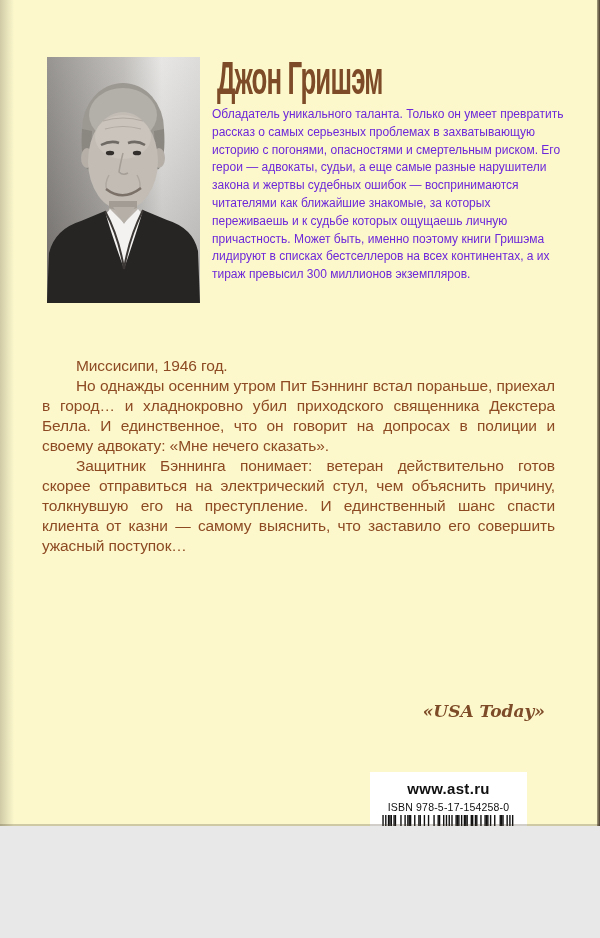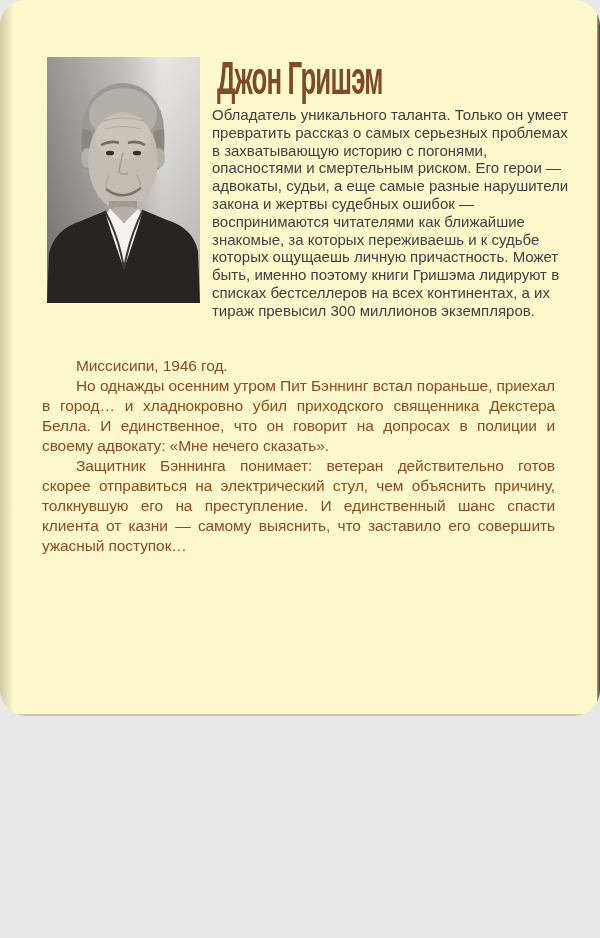--- a/index.html
+++ b/index.html
@@ -1,36 +1,35 @@
 <!DOCTYPE html>
 <html><head>
 <meta charset="utf-8">
 <style>
   html,body{margin:0;padding:0;background:#e8e8e8;}
   .cover{
-    position:relative;width:600px;height:716px;overflow:hidden;
+    position:relative;width:600px;height:826px;overflow:hidden;
     background:#fcf8cc;
     font-family:"Liberation Sans",sans-serif;
-    border-radius:26px;
   }
   .left-shadow{position:absolute;left:0;top:0;bottom:0;width:14px;
     background:linear-gradient(90deg,rgba(105,98,78,.30),rgba(105,98,78,0));pointer-events:none;}
   .right-edge{position:absolute;right:0;top:0;bottom:0;width:3px;
     background:linear-gradient(90deg,#a79f7e,#453a2c);}
   .bottom-edge{position:absolute;left:0;right:0;bottom:0;height:2px;
     background:rgba(70,58,40,.25);}
 
   .photo{position:absolute;left:47px;top:57px;width:153px;height:246px;}
 
   .title{position:absolute;left:217px;top:50px;margin:0;
     font-size:47px;font-weight:bold;letter-spacing:-1.5px;color:#7d4b27;
     transform:scaleX(.55);transform-origin:0 0;white-space:nowrap;}
 
   .intro{position:absolute;left:212px;top:106px;width:358px;margin:0;
-    font-size:15px;line-height:17.8px;color:#404040;}
+    font-size:12px;line-height:17.8px;color:#6d28d9;}
 
   .annotation{position:absolute;left:42px;top:356px;width:513px;
     color:#8d4a23;font-weight:normal;font-size:15.5px;line-height:20px;
     text-align:justify;letter-spacing:-.1px;}
   .annotation p{margin:0;text-indent:34px;hyphens:manual;}
 
   .review-quote{position:absolute;left:42px;top:634px;width:518px;margin:0;
     font-family:"DejaVu Serif",serif;font-style:italic;font-weight:bold;
     font-size:18px;line-height:22px;color:#37312a;}
   .review-source{position:absolute;left:42px;top:701px;width:503px;margin:0;
@@ -109,20 +108,21 @@
   <h1 class="title">Джон Гришэм</h1>
 
   <p class="intro">Обладатель уникального таланта. Только он умеет превратить рассказ о самых серьезных проблемах в захватывающую историю с погонями, опасностями и смертельным риском. Его герои — адвокаты, судьи, а еще самые разные нарушители закона и жертвы судебных ошибок — воспринимаются читателями как ближайшие знакомые, за которых переживаешь и к судьбе которых ощущаешь личную причастность. Может быть, именно поэтому книги Гришэма лидируют в списках бестселлеров на всех континентах, а их тираж превысил 300 миллионов экземпляров.</p>
 
   <div class="annotation">
     <p>Миссисипи, 1946 год.</p>
     <p>Но однажды осенним утром Пит Бэннинг встал пораньше, приехал в город… и хладнокровно убил приходского священника Декстера Белла. И единственное, что он говорит на допросах в полиции и своему адвокату: «Мне нечего сказать».</p>
     <p>Защитник Бэннинга понимает: ветеран действительно готов скорее от­правиться на электрический стул, чем объяснить причину, толкнувшую его на преступление. И единственный шанс спасти клиента от казни — самому выяснить, что заставило его совершить ужасный поступок…</p>
   </div>
 
+  <p class="review-source">«USA Today»</p>
 
   <div class="barcode-box">
     <div class="website">www.ast.ru</div>
     <div class="isbn">ISBN 978-5-17-154258-0</div>
     <svg id="ean" class="ean-svg" viewBox="0 0 165 62" width="152" height="57">
       <g id="ean-bars">
           <rect x="10" y="0" width="1.5" height="57" fill="#101010"></rect>
           <rect x="13" y="0" width="1.5" height="57" fill="#101010"></rect>
           <rect x="16" y="0" width="1.5" height="48" fill="#101010"></rect>
           <rect x="17.5" y="0" width="1.5" height="48" fill="#101010"></rect>

